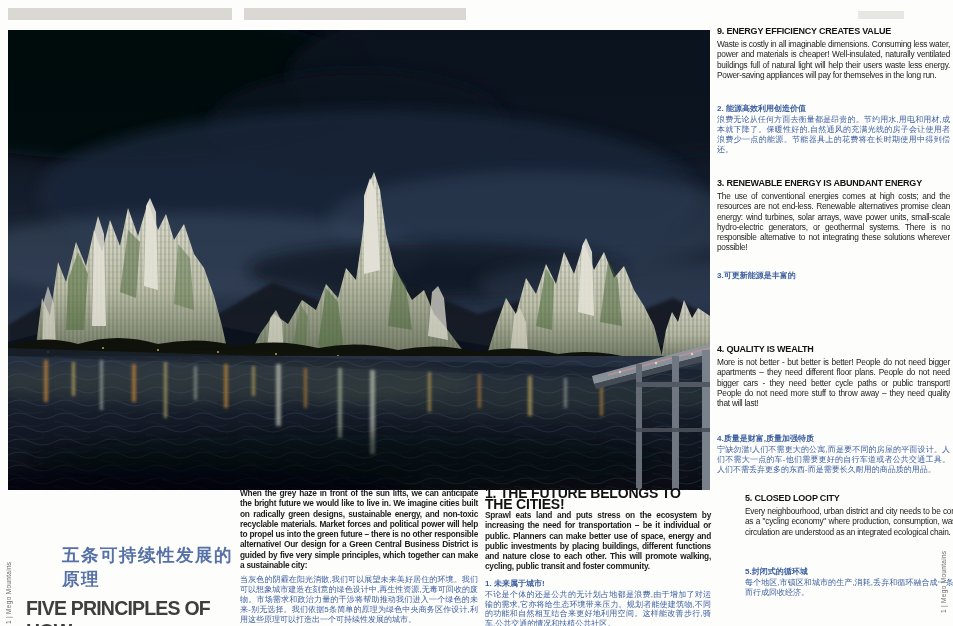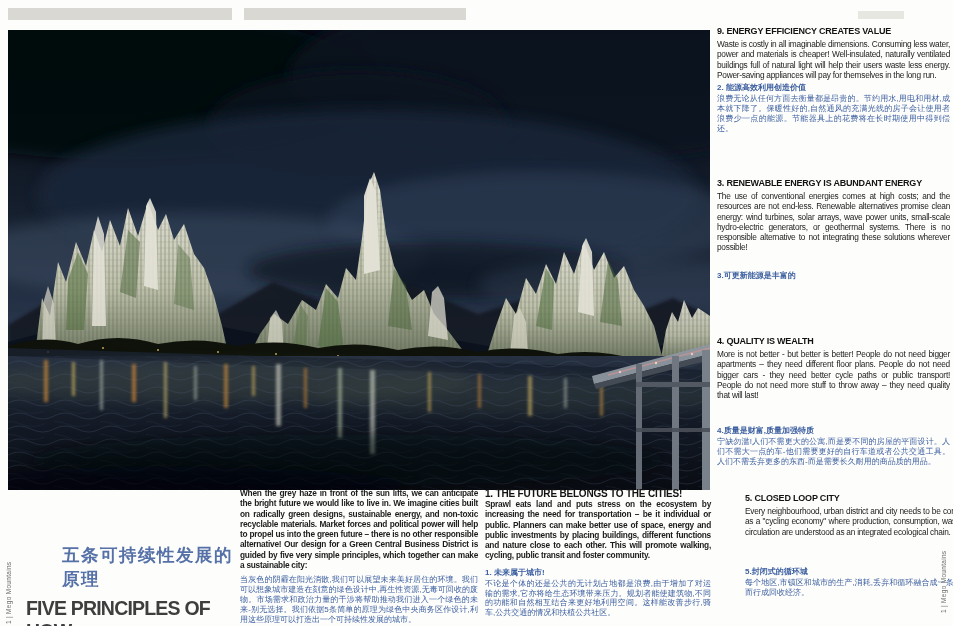--- a/index.html
+++ b/index.html
@@ -15,29 +15,29 @@
   .photo{
     position:absolute;left:8px;top:30px;width:702px;height:460px;
     background:#0d1420;overflow:hidden;
   }
   
   .sec{position:absolute;left:717px;width:233px;}
   .sec .ent{font-size:9px;font-weight:bold;color:#121212;letter-spacing:-0.2px;line-height:11px;}
   .sec .enb{font-size:8.3px;line-height:10.3px;color:#1c1c1c;text-align:justify;letter-spacing:-0.25px;margin-top:2px;}
   .zhblk .zht{font-size:8px;font-weight:bold;color:#3c5fa0;line-height:10px;}
   .zhblk .zhb{font-size:8px;line-height:9.8px;color:#3c5fa0;text-align:justify;margin-top:1px;}
-  .sec2{top:26px;} .sec2 .zhblk{margin-top:3px;}
+  .sec2{top:26px;} .sec2 .zhblk{margin-top:24px;}
   .sec3{top:178px;} .sec3 .zhblk{margin-top:18px;}
-  .sec4{top:336px;} .sec4 .zhblk{margin-top:26px;}
+  .sec4{top:344px;} .sec4 .zhblk{margin-top:26px;}
   .sec5{top:493px;margin-left:28px;} .sec5 .zhblk{margin-top:30px;}
   
   .col1{position:absolute;left:240px;top:488px;width:238px;}
   .col2{position:absolute;left:485px;top:488px;width:226px;}
   .col1 .enb,.col2 .enb{font-size:8.3px;line-height:10.3px;color:#1c1c1c;text-align:justify;letter-spacing:-0.25px;font-weight:bold;}
-  .col2 .ent{font-size:10px;font-weight:bold;color:#121212;letter-spacing:-0.2px;line-height:11px;}
+  .col2 .ent{font-size:14px;font-weight:bold;color:#121212;letter-spacing:-0.2px;line-height:11px;}
   .col1 .zhblk{margin-top:5px;} .col2 .zhblk{margin-top:7px;}
   
   .titleblock{position:absolute;left:26px;top:543px;width:214px;}
   .title-zh{font-size:17.5px;color:#5671a8;letter-spacing:1.5px;font-weight:bold;margin-left:36px;}
   .title-en{font-size:19.5px;font-weight:bold;color:#3e3e3e;line-height:23px;letter-spacing:-0.8px;margin-top:6px;}
   
   .vlabel{
     position:absolute;font-size:6.5px;color:#6a6a6a;white-space:nowrap;
     transform:rotate(-90deg);transform-origin:0 0;letter-spacing:.3px;
   }

